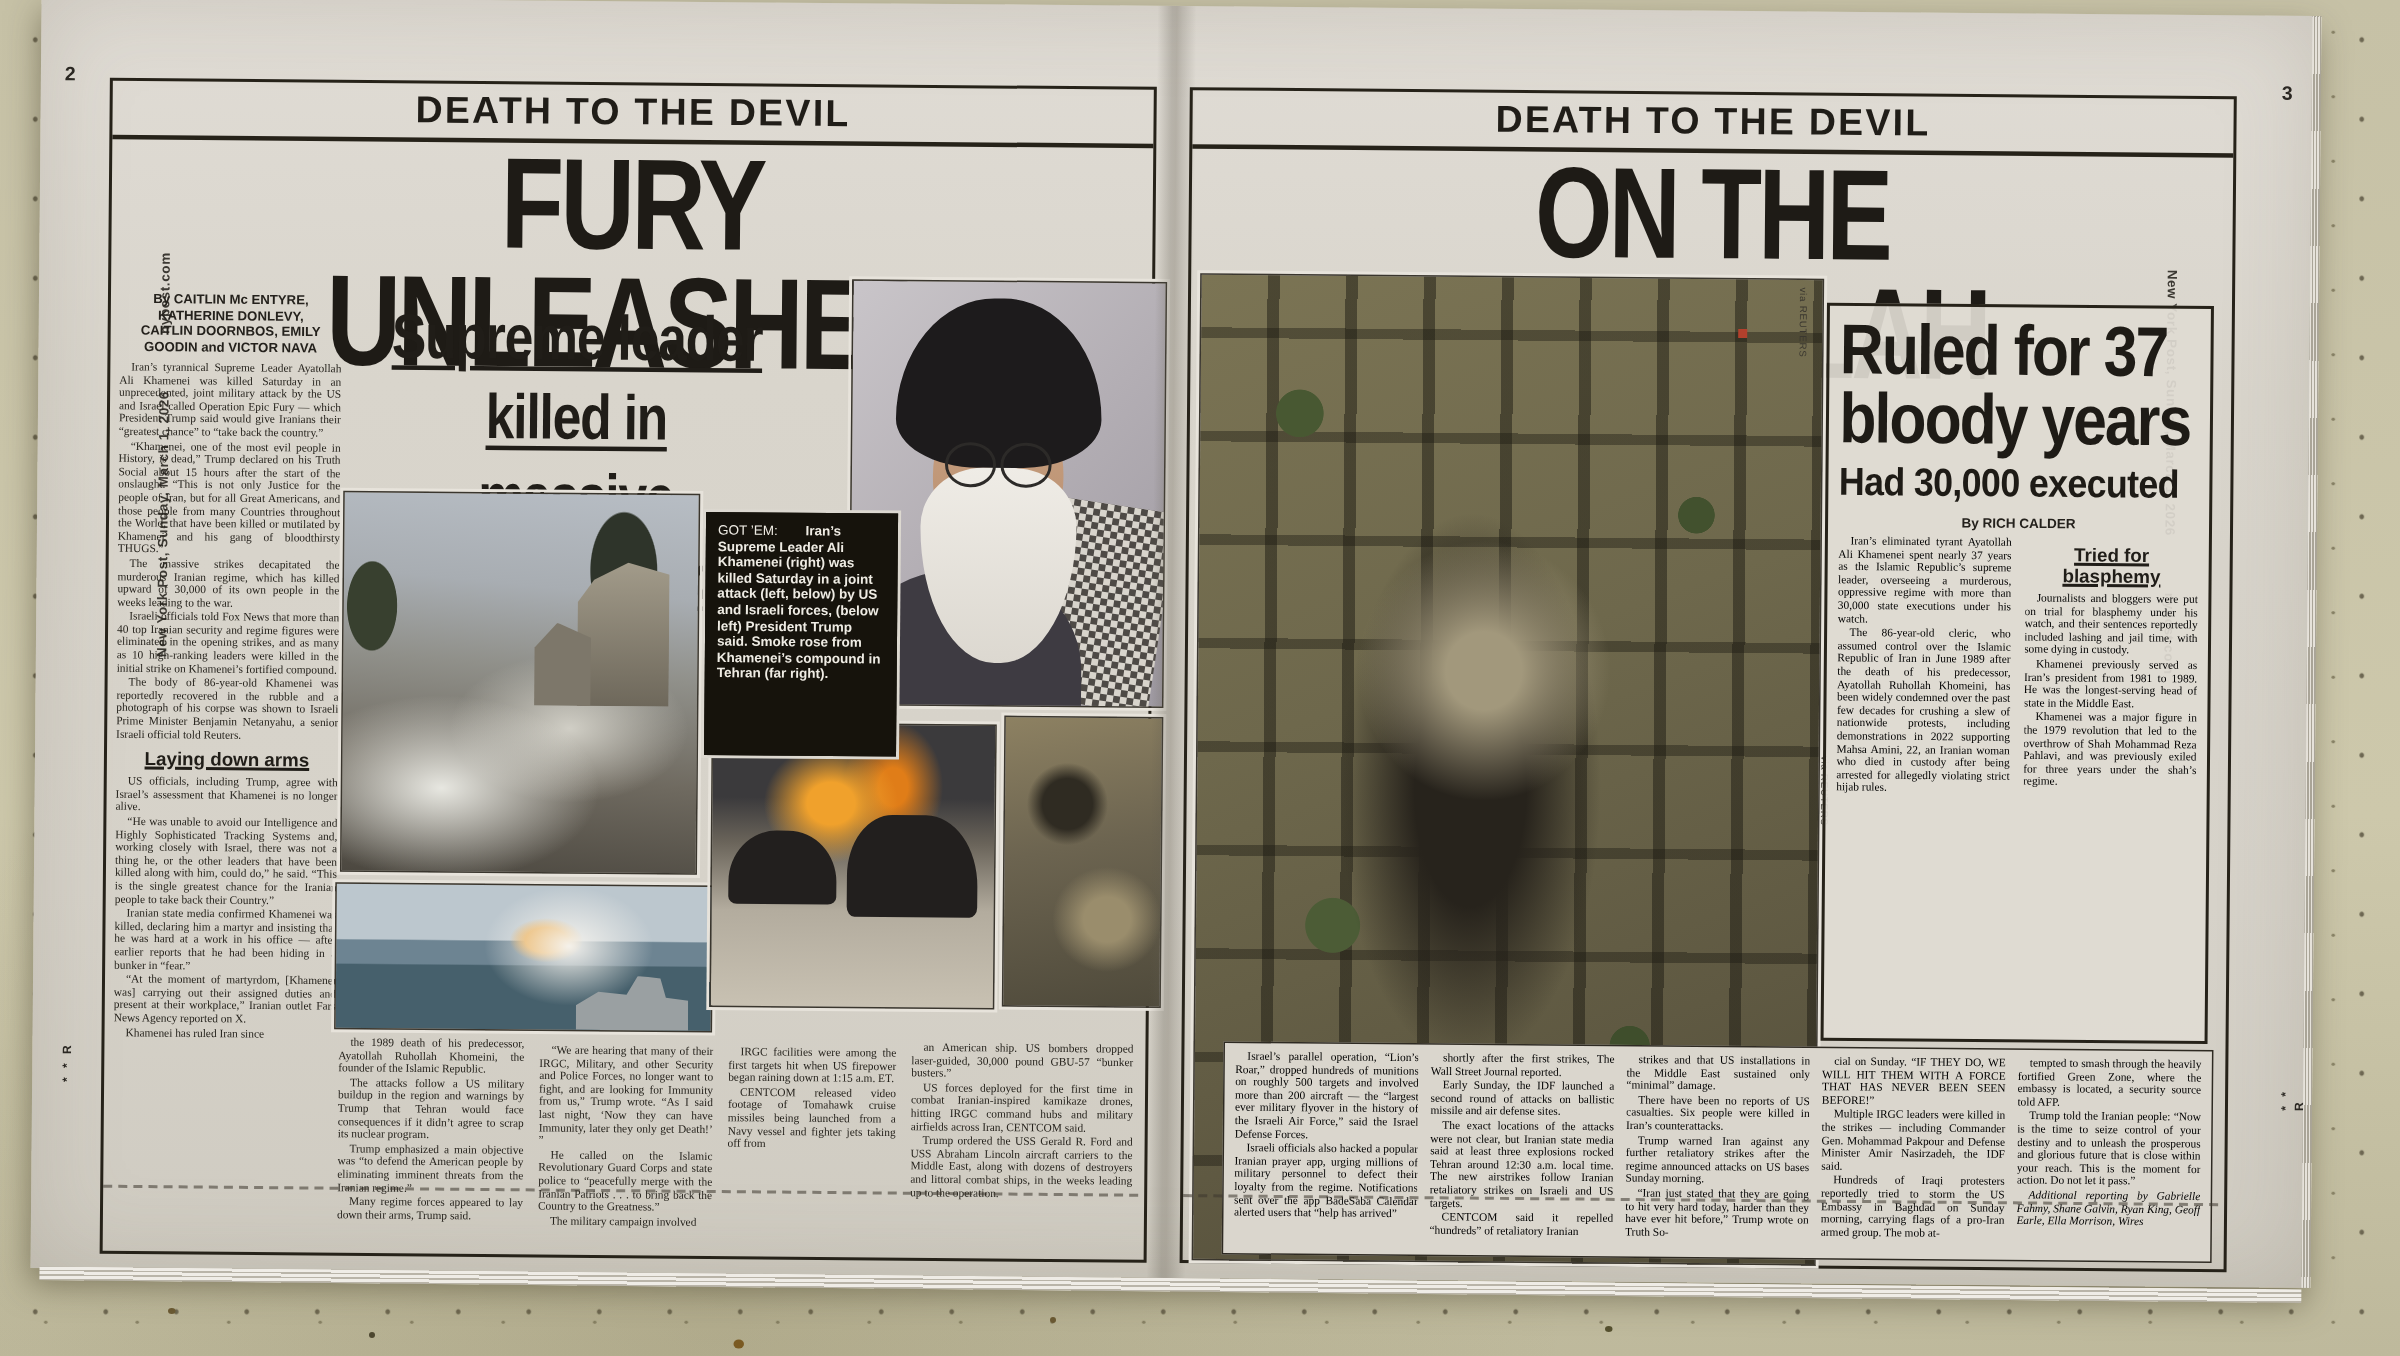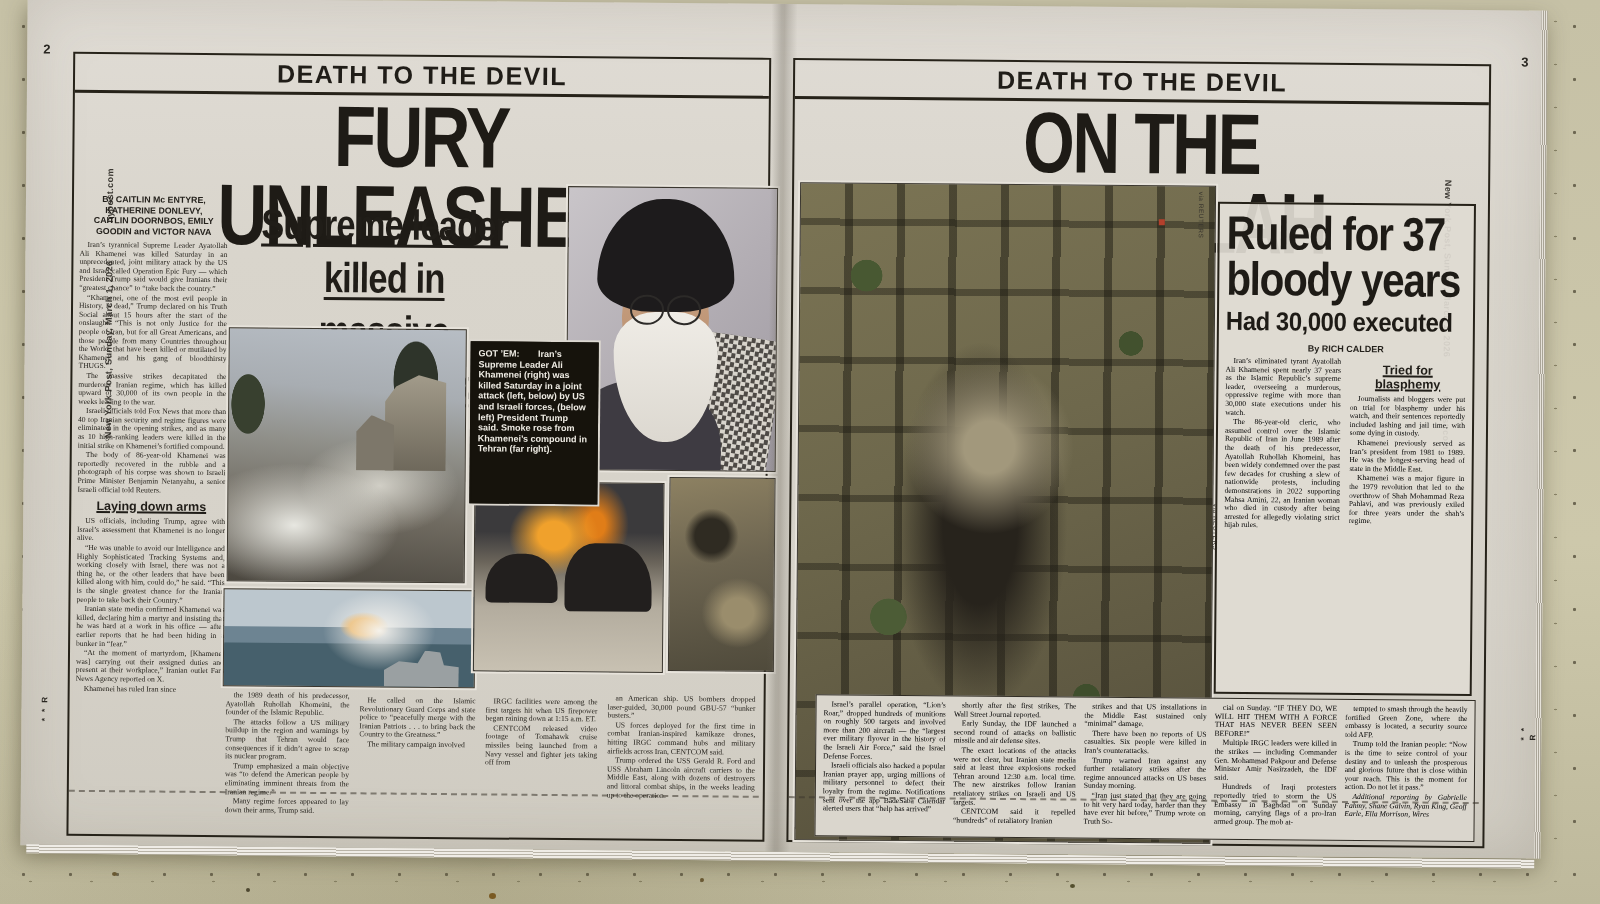--- a/index.html
+++ b/index.html
@@ -113,21 +113,21 @@
       repeating-linear-gradient(90deg, transparent 0 44px, rgba(28,26,18,.5) 44px 52px),
       repeating-linear-gradient(0deg, transparent 0 62px, rgba(28,26,18,.42) 62px 69px),
       linear-gradient(160deg,#7b7454 0%,#6e684c 40%,#5f5942 75%,#524d39 100%);}
   .reddot{position:absolute;right:12%;top:5%;width:6px;height:6px;background:#b3402c;}
   .credit{position:absolute;font:6.5px "Liberation Sans",sans-serif;color:#3a372f;writing-mode:vertical-rl;letter-spacing:.5px;}
 
   
   .caption-box{position:absolute;left:398px;top:284px;width:112px;height:148px;background:#16130c;
     border:2px solid #16130c;box-shadow:0 0 0 2px #dcd8d0;padding:5px 6px;color:#efece4;
     font-family:"Liberation Sans",sans-serif;font-size:9px;line-height:10.6px;font-weight:bold;overflow:hidden;}
-  .caption-box b{font-weight:bold;}
+  .caption-box b{font-weight:normal;}
   .caption-rest{font-weight:bold;margin-left:16px;}
 
   
   .colA{left:6px;top:140px;width:148px;height:636px;}
   .colB{left:156px;top:636px;width:124px;height:140px;}
   .colC{left:290px;top:640px;width:116px;height:136px;}
   .colD{left:416px;top:640px;width:112px;height:136px;}
   .colE{left:538px;top:636px;width:148px;height:140px;}
 
   
@@ -227,20 +227,21 @@
 
         <div class="caption-box"><b>GOT ’EM: </b><span class="caption-rest">Iran’s Supreme Leader Ali Khamenei (right) was killed Saturday in a joint attack (left, below) by US and Israeli forces, (below left) President Trump said. Smoke rose from Khamenei’s compound in Tehran (far right).</span></div>
 
         <div class="col colB">
             <p class="para">the 1989 death of his predecessor, Ayatollah Ruhollah Khomeini, the founder of the Islamic Republic.</p>
             <p class="para">The attacks follow a US military buildup in the region and warnings by Trump that Tehran would face consequences if it didn’t agree to scrap its nuclear program.</p>
             <p class="para">Trump emphasized a main objective was “to defend the American people by eliminating imminent threats from the Iranian regime.”</p>
             <p class="para">Many regime forces appeared to lay down their arms, Trump said.</p>
           </div>
         <div class="col colC">
+            <p class="para">“We are hearing that many of their IRGC, Military, and other Security and Police Forces, no longer want to fight, and are looking for Immunity from us,” Trump wrote. “As I said last night, ‘Now they can have Immunity, later they only get Death!’ ”</p>
             <p class="para">He called on the Islamic Revolutionary Guard Corps and state police to “peacefully merge with the Iranian Patriots . . . to bring back the Country to the Greatness.”</p>
             <p class="para">The military campaign involved</p>
           </div>
         <div class="col colD">
             <p class="para">IRGC facilities were among the first targets hit when US firepower began raining down at 1:15 a.m. ET.</p>
             <p class="para">CENTCOM released video footage of Tomahawk cruise missiles being launched from a Navy vessel and fighter jets taking off from</p>
           </div>
         <div class="col colE">
             <p class="para">an American ship. US bombers dropped laser-guided, 30,000 pound GBU-57 “bunker busters.”</p>
             <p class="para">US forces deployed for the first time in combat Iranian-inspired kamikaze drones, hitting IRGC command hubs and military airfields across Iran, CENTCOM said.</p>

